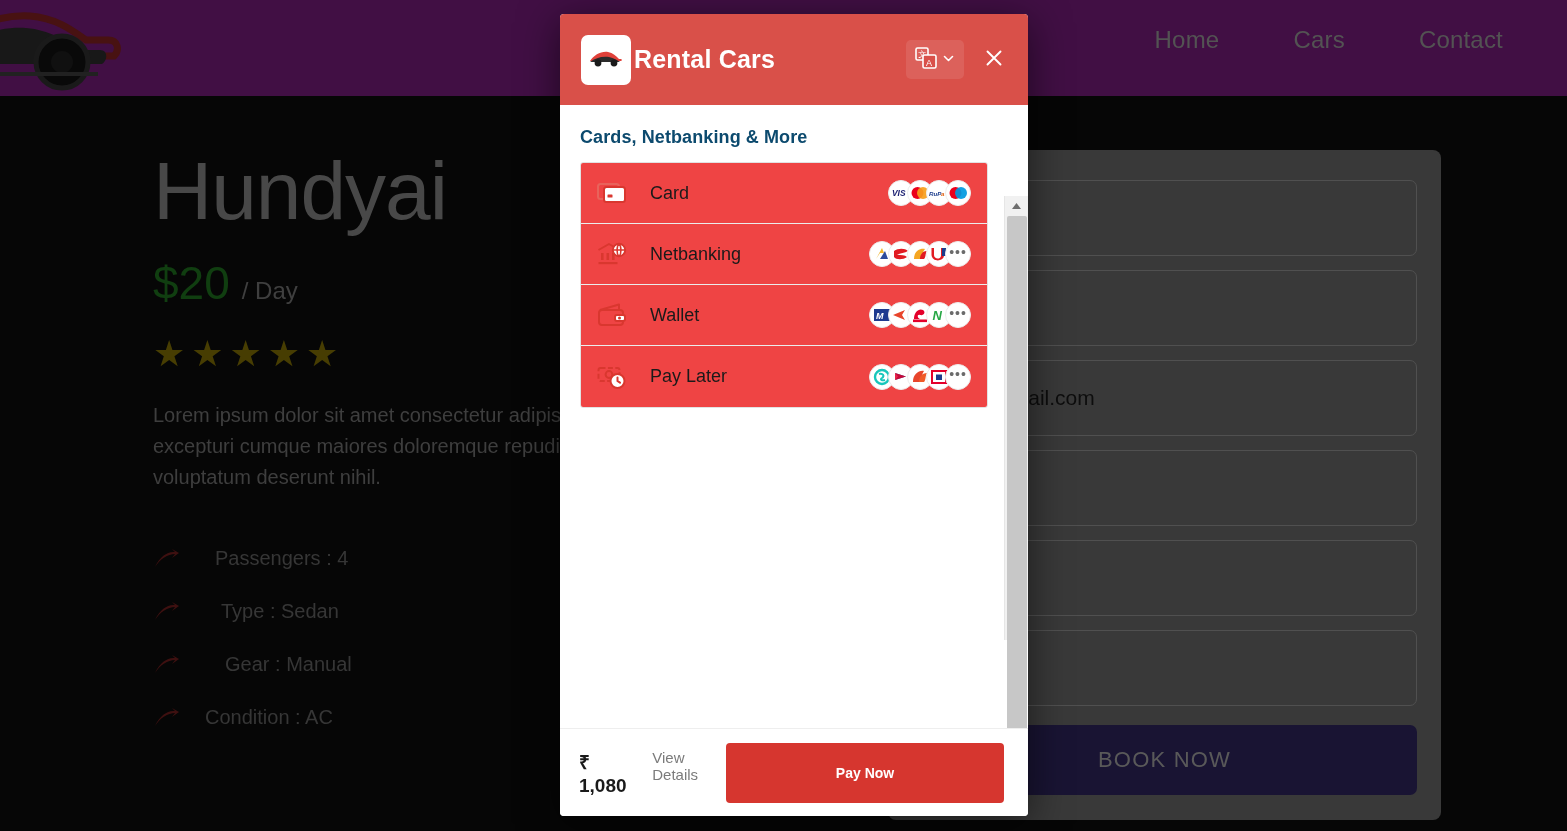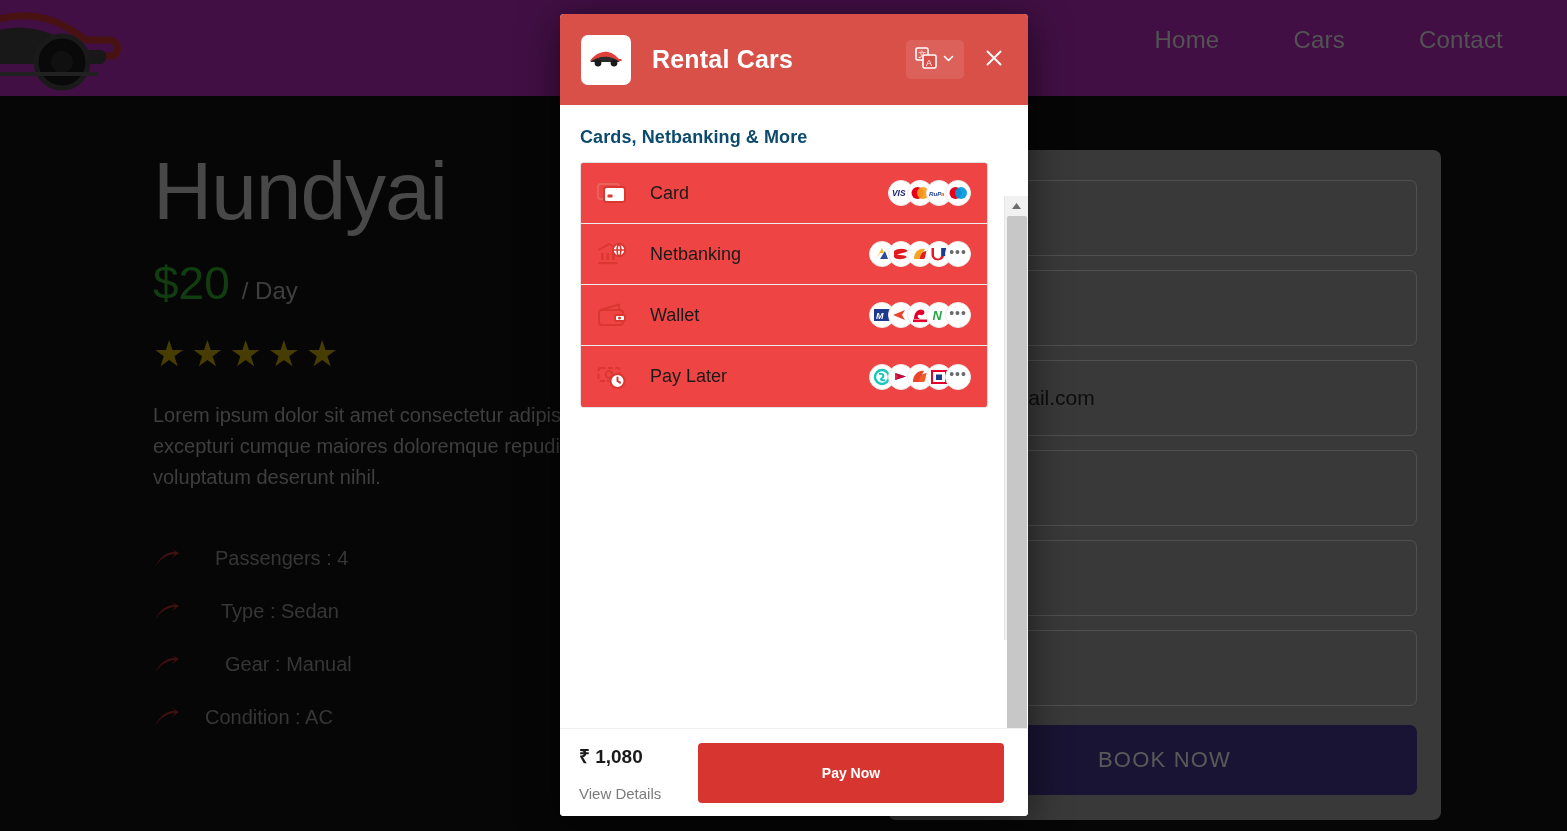--- a/index.html
+++ b/index.html
@@ -141,21 +141,21 @@
     padding: 0 18px 0 21px;
     position: relative;
   }
   .merchant-logo {
     width: 50px; height: 50px;
     background: #fff; border-radius: 7px;
     display: flex; align-items: center; justify-content: center;
     flex: 0 0 50px;
   }
   .merchant-name {
-    margin-left: 21px;
+    margin-left: 3px;
     color: #fff; font-size: 25px; font-weight: bold;
     letter-spacing: .2px;
   }
   .header-actions {
     margin-left: auto;
     display: flex; align-items: center; gap: 14px;
   }
   .lang-btn {
     display: flex; align-items: center; gap: 5px;
     background: rgba(255,255,255,.10);
@@ -227,21 +227,21 @@
   }
 
   .modal-footer {
     flex: 0 0 88px; height: 88px;
     background: #fff;
     border-top: 1px solid #eee;
     display: flex; align-items: center;
     padding: 0 24px 0 19px;
     box-shadow: 0 -3px 10px rgba(0,0,0,.06);
   }
-  .amount-block { display: flex; flex-direction: column; gap: 16px; }
+  .amount-block { display: flex; gap: 16px; }
   .amount { font-size: 19px; font-weight: bold; color: #1a1a1a; }
   .view-details {
     font-size: 15px; color: #7b7b7b;
     cursor: pointer;
   }
   .pay-now-btn {
     margin-left: auto;
     width: 306px; height: 60px;
     background: #d6362f;
     border: none; border-radius: 4px;

